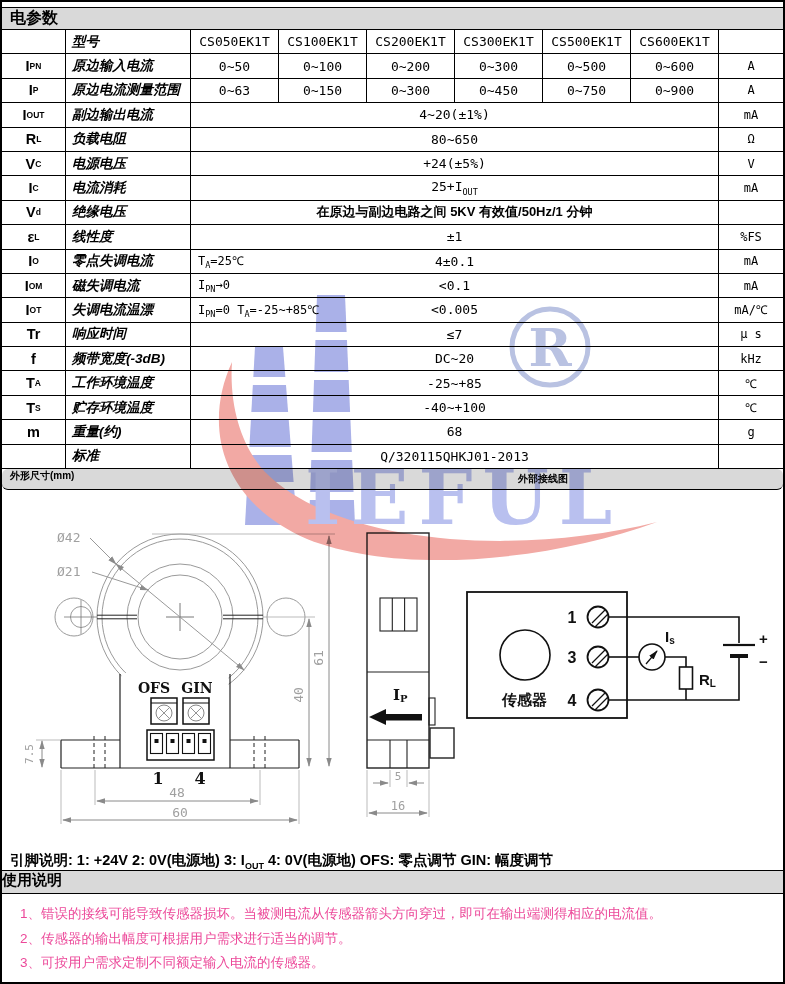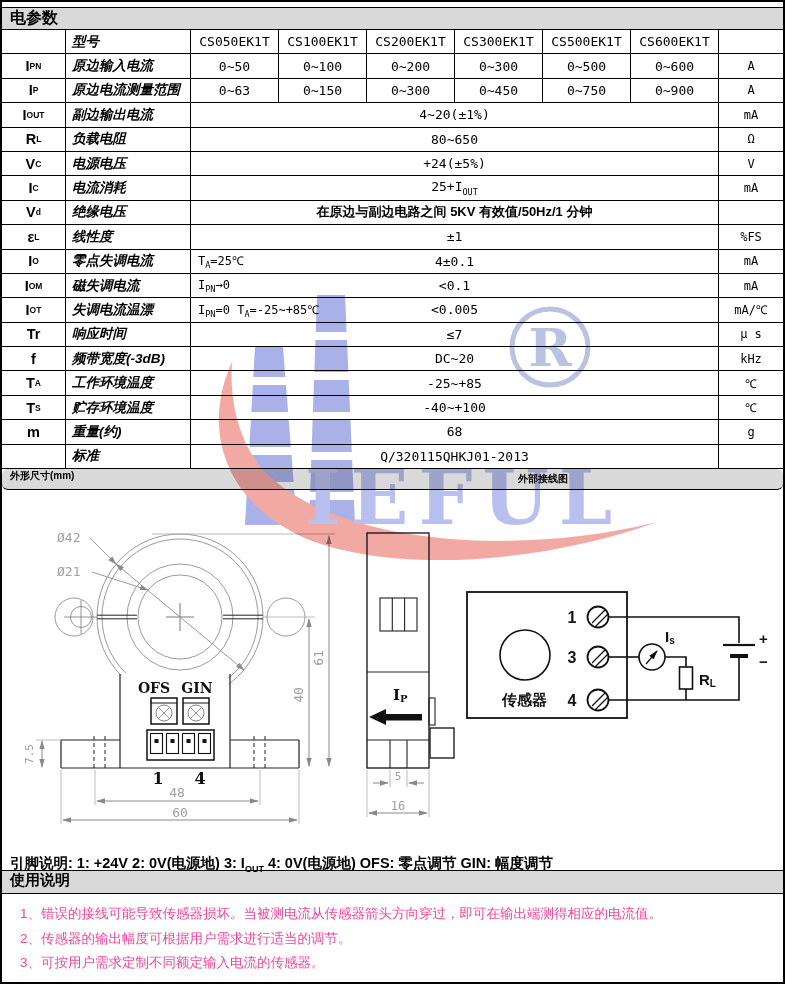--- a/index.html
+++ b/index.html
@@ -4,40 +4,40 @@
 <style>
   html,body{margin:0;padding:0;background:#fff;}
   .page{position:relative;width:785px;height:984px;box-sizing:border-box;border:2px solid #000;
         background:#fff;font-family:"Liberation Sans",sans-serif;overflow:hidden;}
   .top-strip{height:5px;border-bottom:1.5px solid #000;}
   .bar{background:#d9d9d9;border-bottom:1.5px solid #000;display:flex;align-items:flex-start;}
   .title-bar{height:21px;font-weight:bold;font-size:16px;padding-left:8px;}
   .section-bar{height:20px;position:relative;font-weight:bold;font-size:10px;border-radius:6px;}
   .section-bar .left{padding-left:8px;}
   .section-bar .wiring{position:absolute;left:516px;top:0;line-height:20px;}
-  .usage-bar{height:22px;font-weight:bold;font-size:15px;padding-left:8px;}
+  .usage-bar{height:22px;font-weight:bold;font-size:15px;}
   
   #spec-table{width:100%;}
   .t-row{display:flex;height:23.4px;border-bottom:1.5px solid #000;align-items:stretch;}
   .tc{border-right:1.5px solid #000;display:flex;align-items:center;justify-content:center;
       font-family:"DejaVu Sans Mono",monospace;font-size:13px;white-space:nowrap;overflow:hidden;}
   .c-sym{width:63px;font-family:"Liberation Sans",sans-serif;font-weight:bold;font-size:14.5px;}
   .c-sym sub{font-size:8.5px;font-weight:bold;}
   .c-name{width:125px;justify-content:flex-start;padding-left:6px;box-sizing:border-box;
           font-family:"Liberation Sans",sans-serif;font-weight:bold;font-size:13.5px;font-style:italic;}
   .c-val{flex:1 1 0;}
   .c-merged{flex:6 1 0;position:relative;}
   .c-merged.cn{font-family:"Liberation Sans",sans-serif;font-weight:bold;font-size:13px;}
   .c-cond{position:absolute;left:7px;top:50%;transform:translateY(-50%);font-size:12px;}
   .c-unit{width:64px;border-right:none;font-size:12px;}
   .tc sub{font-size:8.5px;}
   
   .drawing{width:785px;height:355px;position:relative;}
   
-  .pin-note{height:25px;line-height:36px;border-bottom:1.5px solid #000;font-weight:bold;
+  .pin-note{height:25px;line-height:30px;border-bottom:1.5px solid #000;font-weight:bold;
             font-size:14.5px;padding-left:8px;white-space:nowrap;}
   .pin-note sub{font-size:9px;font-weight:bold;}
   .usage-list{padding:8px 10px 0 18px;}
   .usage-item{font-size:13.5px;line-height:24.5px;color:#ec4899;}
   
   .watermark{position:absolute;left:185px;top:275px;width:520px;height:295px;z-index:50;
              mix-blend-mode:multiply;pointer-events:none;}
 </style>
 </head>
 <body>

